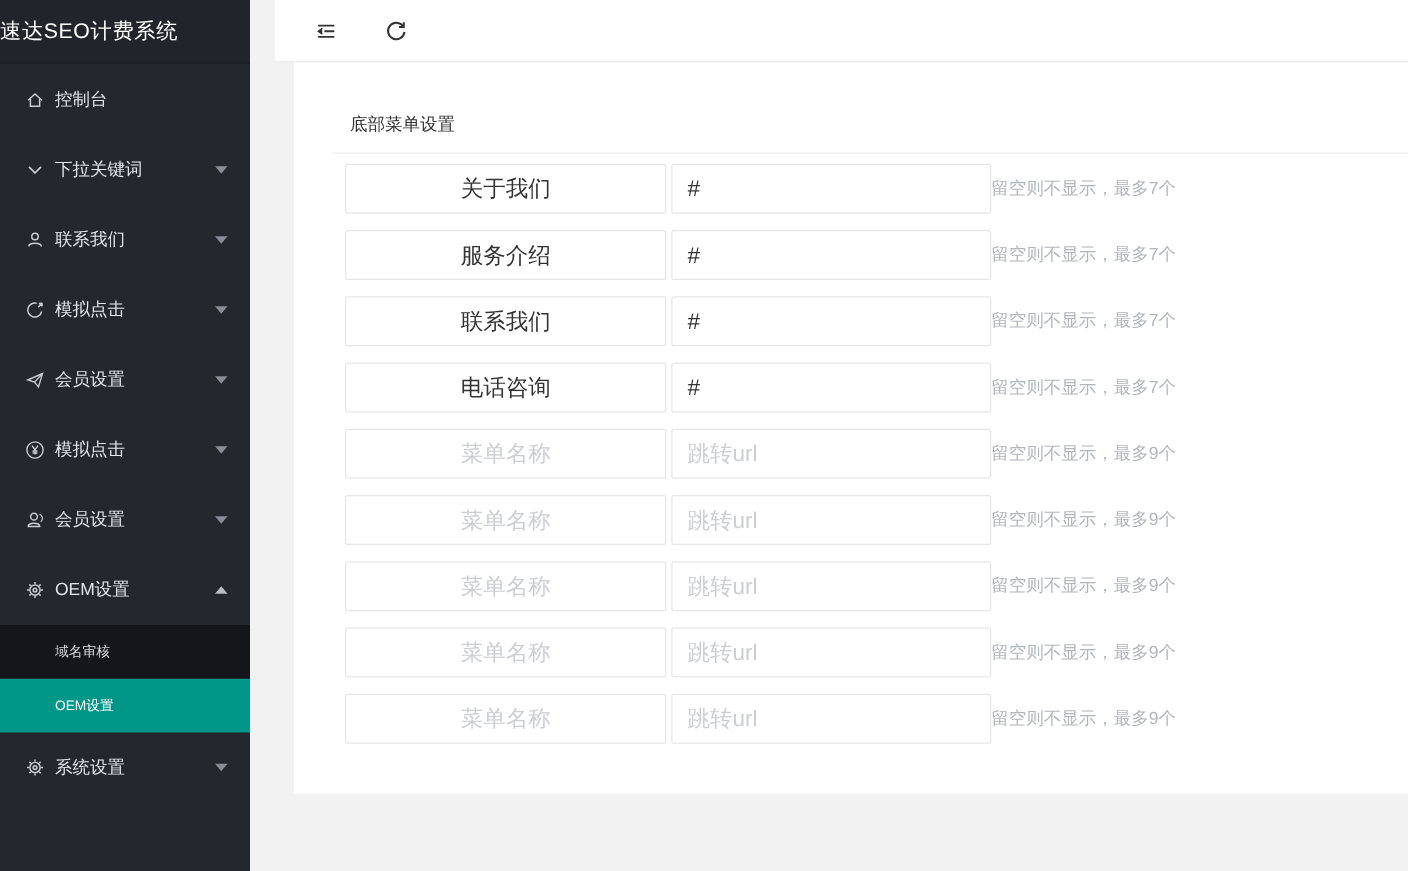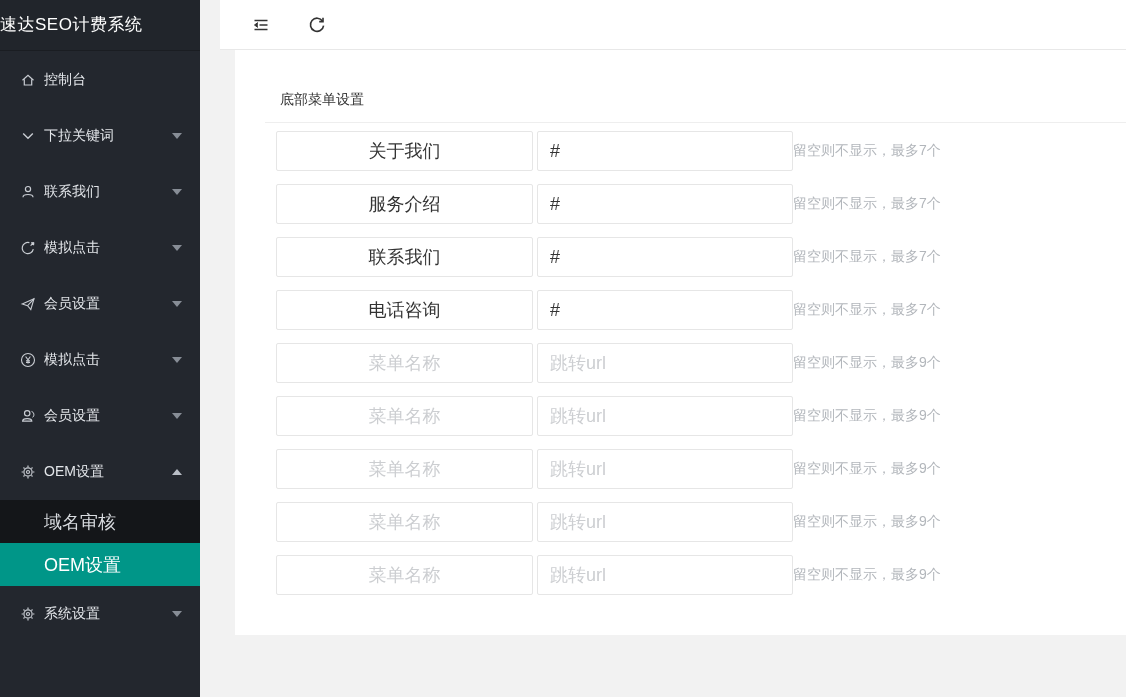--- a/index.html
+++ b/index.html
@@ -17,21 +17,21 @@
     font-size:14px; color:#e2e5e9; cursor:pointer;justify-content:center; }
   .mi-icon { width:17px; height:17px; display:inline-flex; align-items:center;
     justify-content:center; margin-right:8px; flex:0 0 17px; }
   .mi-icon svg { display:block; }
   .mi-label { flex:1 1 auto; }
   .arr { width:0; height:0; border-left:5px solid transparent; border-right:5px solid transparent; }
   .arr.down { border-top:6px solid #878d96; }
   .arr.up   { border-bottom:6px solid #b9bec6; }
   .submenu { background:#141619; }
   .sub-item { height:43px; display:flex; align-items:center; padding-left:44px;
-    font-size:18px; color:#d8dbdf; cursor:pointer; }
+    font-size:11px; color:#d8dbdf; cursor:pointer; }
   .sub-item.active { background:#009688; color:#ffffff; }
 
   
   .main { position:absolute; left:208px; top:0; width:926px; height:697px;padding-left:12px; }
   .topbar { height:50px; background:#ffffff; border-bottom:1px solid #e8e8e8;
     display:flex; align-items:center; padding-left:30px; }
   .tb-btn { width:22px; height:22px; display:inline-flex; align-items:center;
     justify-content:center; cursor:pointer; margin-right:34px; background:none; border:none; }
 
   .content { height:646px; background:#f2f2f2; padding-left:15px; }

